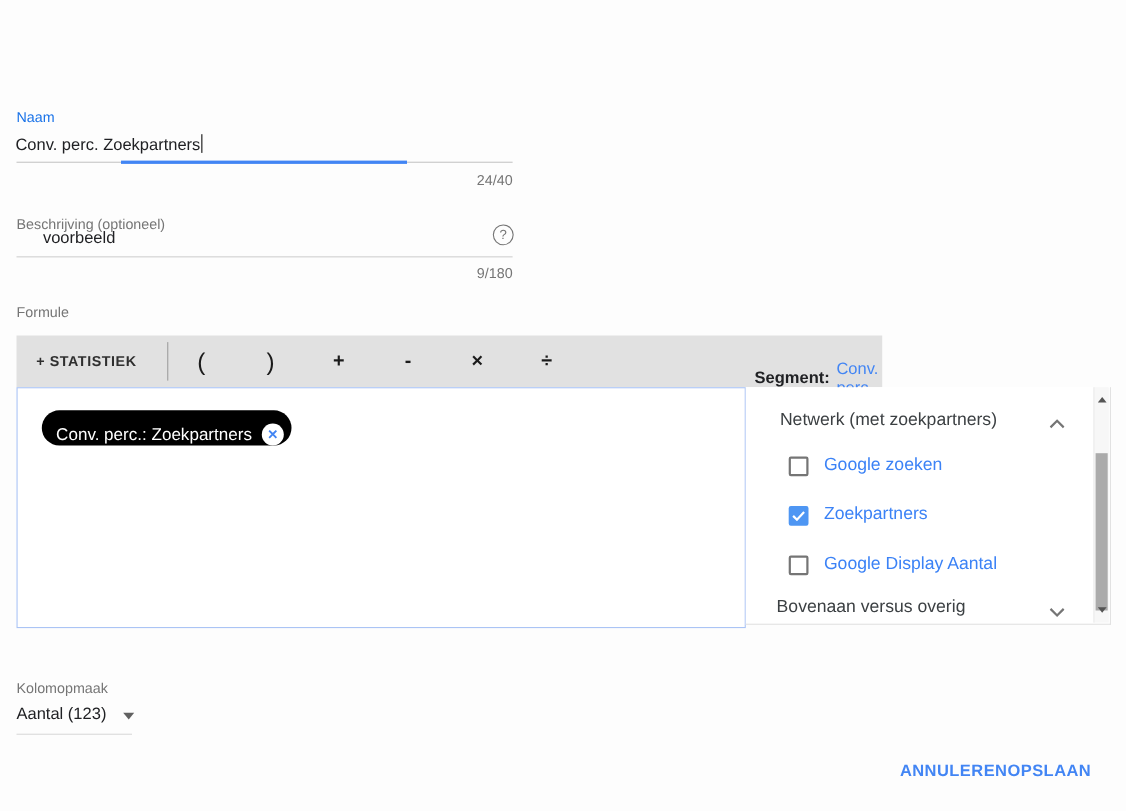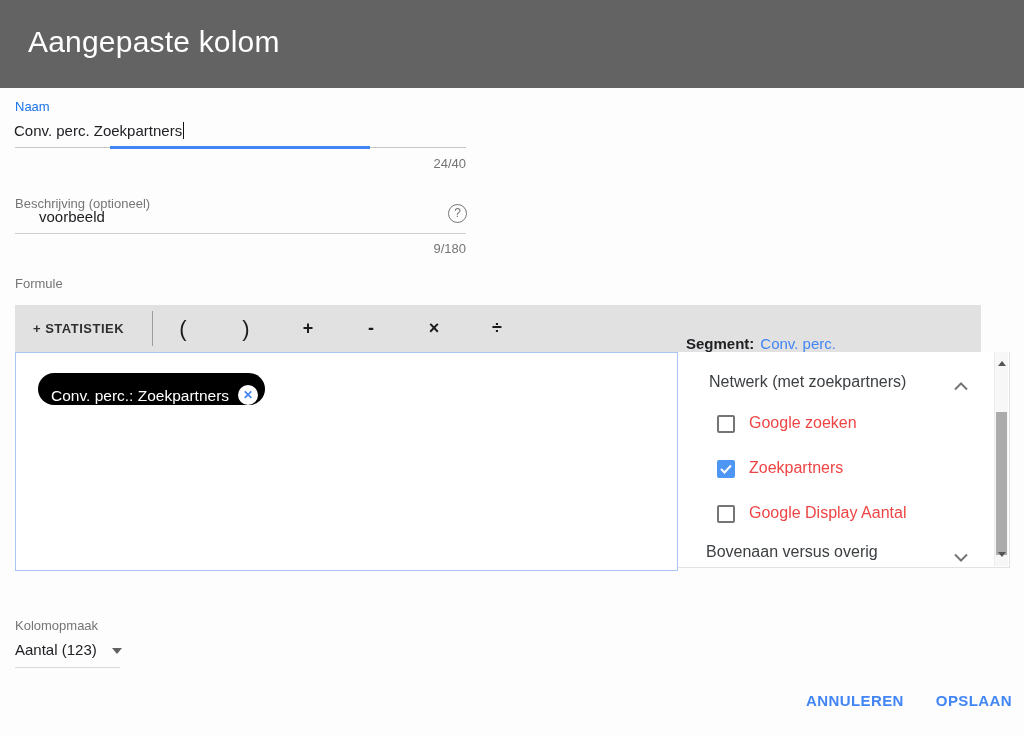--- a/index.html
+++ b/index.html
@@ -23,21 +23,21 @@
 
   
   .lbl-gray { position: absolute; font-size: 13px; color: #757575; }
   .lbl-desc { left: 15px; top: 183px; margin-top: 13px; }
   .desc-value { position: absolute; left: 15px; top: 208px; font-size: 15px; color: #202124; margin-left: 24px; }
   .help-icon { position: absolute; left: 448px; top: 204px; width: 19px; height: 19px; border: 1.5px solid #757575; border-radius: 50%; color: #757575; font-size: 12px; line-height: 16px; text-align: center; }
   .desc-underline { position: absolute; left: 15px; top: 233px; width: 451px; height: 1px; background: #cfcfcf; }
 
   
   .lbl-formule { left: 15px; top: 276px; }
-  .toolbar { position: absolute; left: 15px; top: 305px; width: 966px; height: 47px; background: #e1e1e1; }
+  .toolbar { position: absolute; left: 15px; top: 305px; width: 787px; height: 47px; background: #e1e1e1; }
   .btn-metric { position: absolute; left: 18px; top: 0; height: 47px; display: flex; align-items: center; font-size: 13px; font-weight: bold; color: #2f2f2f; letter-spacing: 0.5px; cursor: pointer; }
   .tb-divider { position: absolute; left: 137px; top: 6px; width: 1px; height: 35px; background: #9e9e9e; }
   .op-btn { position: absolute; top: 0; width: 40px; height: 47px; display: flex; align-items: center; justify-content: center; color: #1b1b1b; cursor: pointer; }
   .op-paren { font-size: 22px; font-weight: 400; }
   .op-math { font-size: 18px; font-weight: bold; }
   .op-1 { left: 148px; } .op-2 { left: 211px; } .op-3 { left: 273px; }
   .op-4 { left: 336px; } .op-5 { left: 399px; } .op-6 { left: 462px; }
   .segment-wrap { position: absolute; left: 671px; top: 0; height: 47px; display: flex; align-items: center; gap: 6px; margin-top: 15px; }
   .segment-label { font-size: 15px; font-weight: bold; color: #202124; }
   .segment-value { font-size: 15px; color: #4285f4; cursor: pointer; }
@@ -53,49 +53,46 @@
   .section-label { position: absolute; font-size: 16px; color: #3c4043; white-space: nowrap; }
   .sec1-label { left: 31px; top: 21px; }
   .sec2-label { left: 28px; top: 191px; }
   .chevron { position: absolute; cursor: pointer; }
   .chev-1 { left: 276px; top: 25px; }
   .chev-2 { left: 276px; top: 196px; }
   .cbx { position: absolute; left: 39px; width: 18px; height: 18px; border: 2px solid #757575; border-radius: 2px; background: #fff; cursor: pointer; }
   .cbx.checked { border-color: #4e96f3; background: #4e96f3; }
   .cbx svg { position: absolute; left: 1px; top: 2px; }
   .cbx-1 { top: 63px; } .cbx-2 { top: 108px; } .cbx-3 { top: 153px; }
-  .opt-label { position: absolute; left: 71px; font-size: 16px; color: #ef4444; white-space: nowrap; }
+  .opt-label { position: absolute; left: 71px; font-size: 16px; color: #3b82f6; white-space: nowrap; }
   .opt-1 { top: 62px; } .opt-2 { top: 107px; } .opt-3 { top: 152px; }
 
   
   .scrollbar { position: absolute; right: 1px; top: 0; width: 14px; height: 214px; background: #f7f7f7; border-left: 1px solid #ececec; }
   .sb-arrow { position: absolute; left: 3px; width: 0; height: 0; border-left: 4px solid transparent; border-right: 4px solid transparent; cursor: pointer; }
   .sb-up { top: 9px; border-bottom: 5px solid #555; }
   .sb-down { bottom: 9px; border-top: 5px solid #555; }
   .sb-thumb { position: absolute; left: 1px; top: 60px; width: 11px; height: 143px; background: #ababab; cursor: pointer; }
 
   
   .lbl-format { left: 15px; top: 618px; }
   .format-row { position: absolute; left: 15px; top: 641px; display: flex; align-items: center; cursor: pointer; }
   .format-value { font-size: 15px; color: #202124; }
   .dd-triangle { width: 0; height: 0; border-left: 5px solid transparent; border-right: 5px solid transparent; border-top: 6px solid #616161; margin-left: 15px; margin-top: 3px; }
   .format-underline { position: absolute; left: 15px; top: 667px; width: 105px; height: 1px; background: #dadada; }
 
   
-  .actions { position: absolute; top: 692px; right: 12px; display: flex; gap: 32px; }
+  .actions { position: absolute; top: 692px; right: 32px; display: flex; }
   .text-btn { font-size: 15px; font-weight: bold; color: #4285f4; letter-spacing: 0.4px; cursor: pointer; background: none; border: none; font-family: "Liberation Sans", sans-serif; }
 </style>
 </head>
 <body>
 
 <div id="app">
 
-  <div class="dlg-header">
-    <div class="dlg-title">Aangepaste kolom</div>
-  </div>
 
   <div class="lbl-blue">Naam</div>
   <div class="name-value"><span>Conv. perc. Zoekpartners</span><span class="caret"></span></div>
   <div class="name-underline">
       <div class="focus-bar"></div>
     </div>
   <div class="counter counter-1">24/40</div>
 
   <div class="lbl-gray lbl-desc">Beschrijving (optioneel)</div>
   <div class="desc-value">voorbeeld</div>

